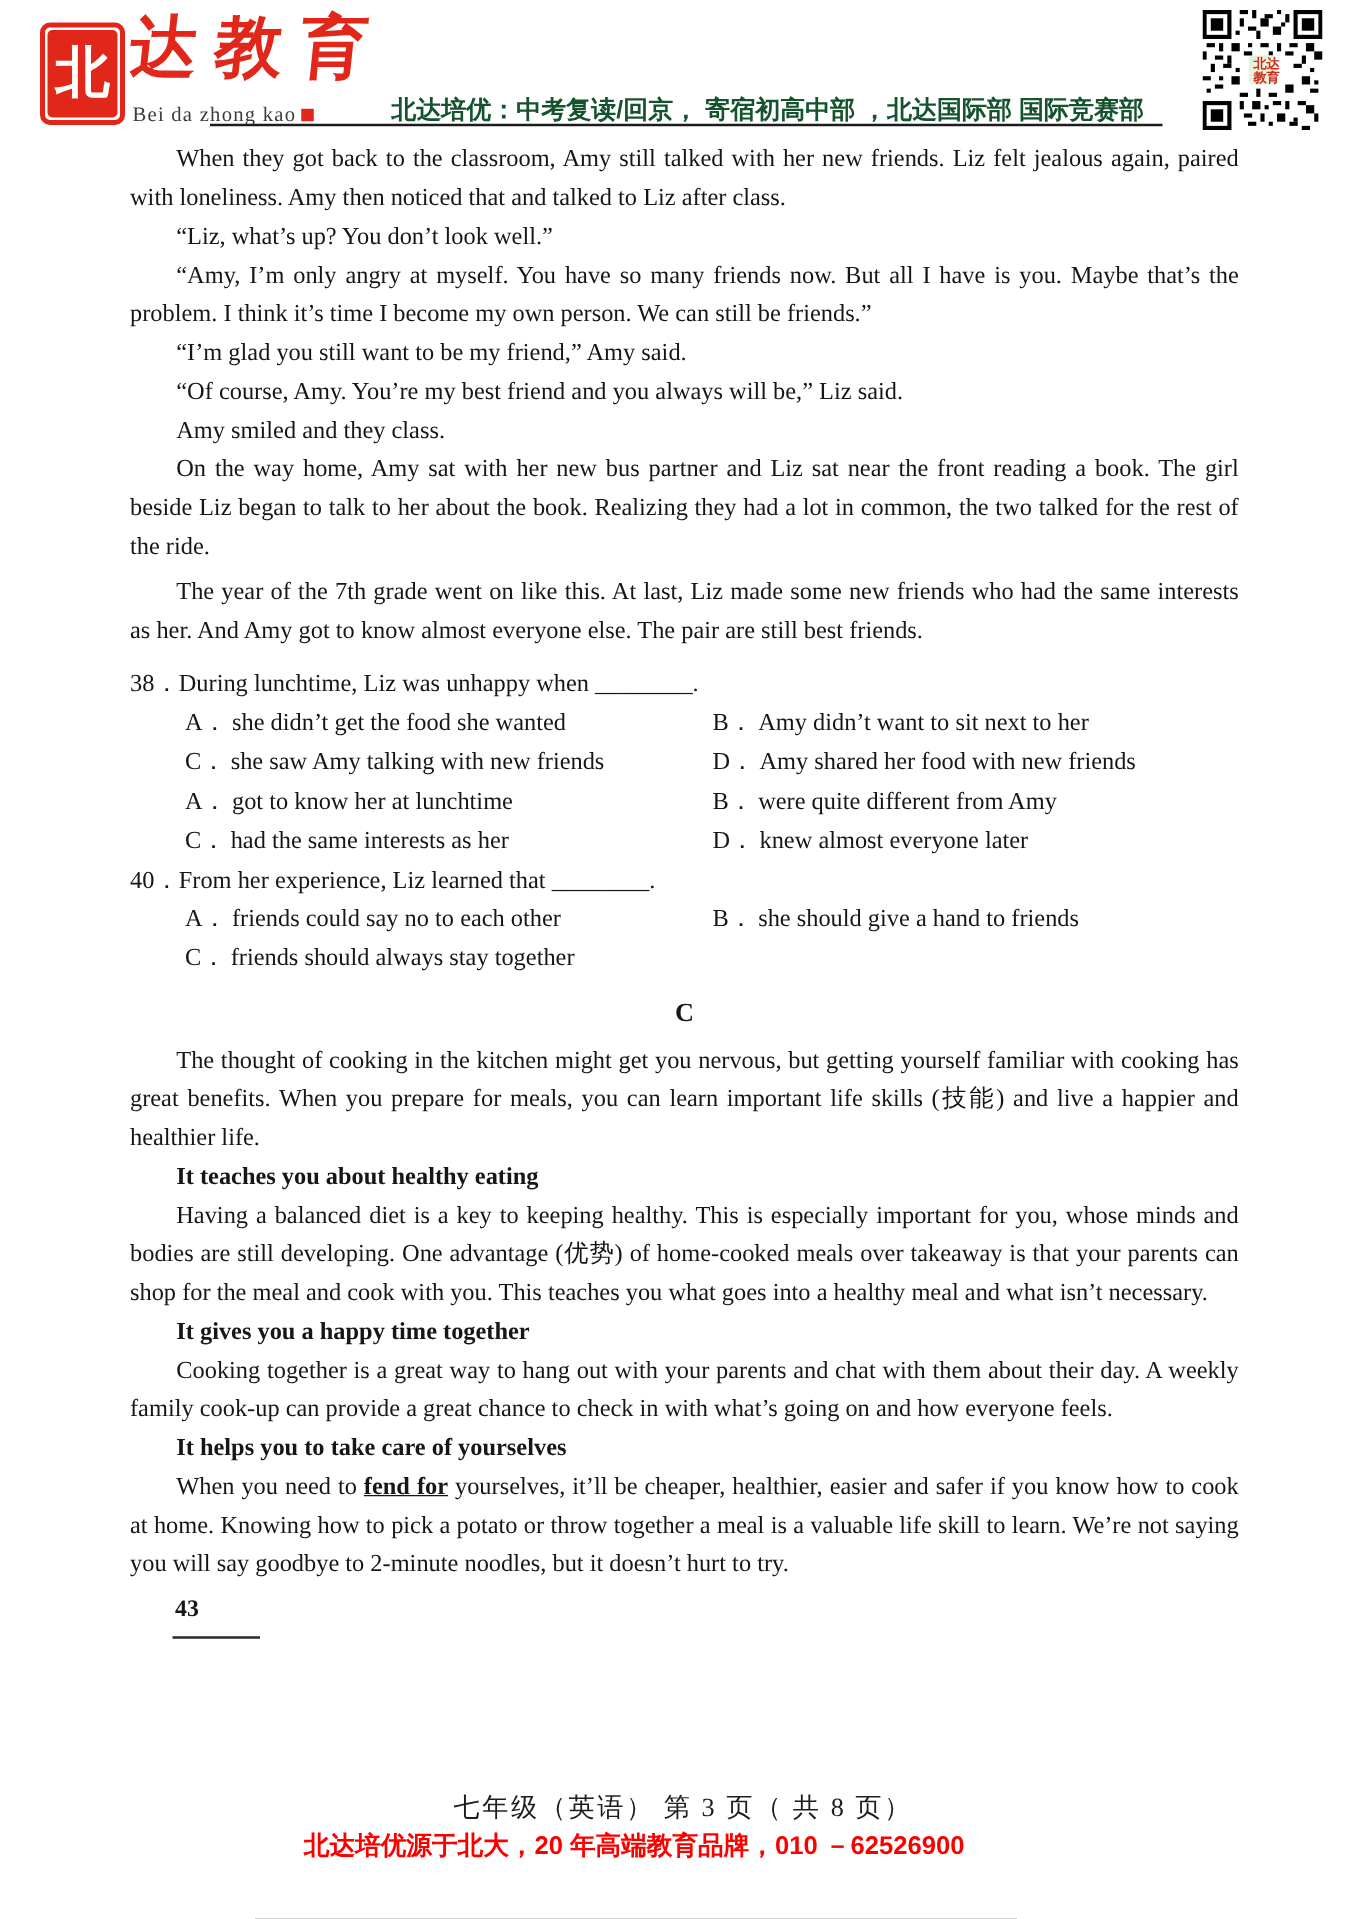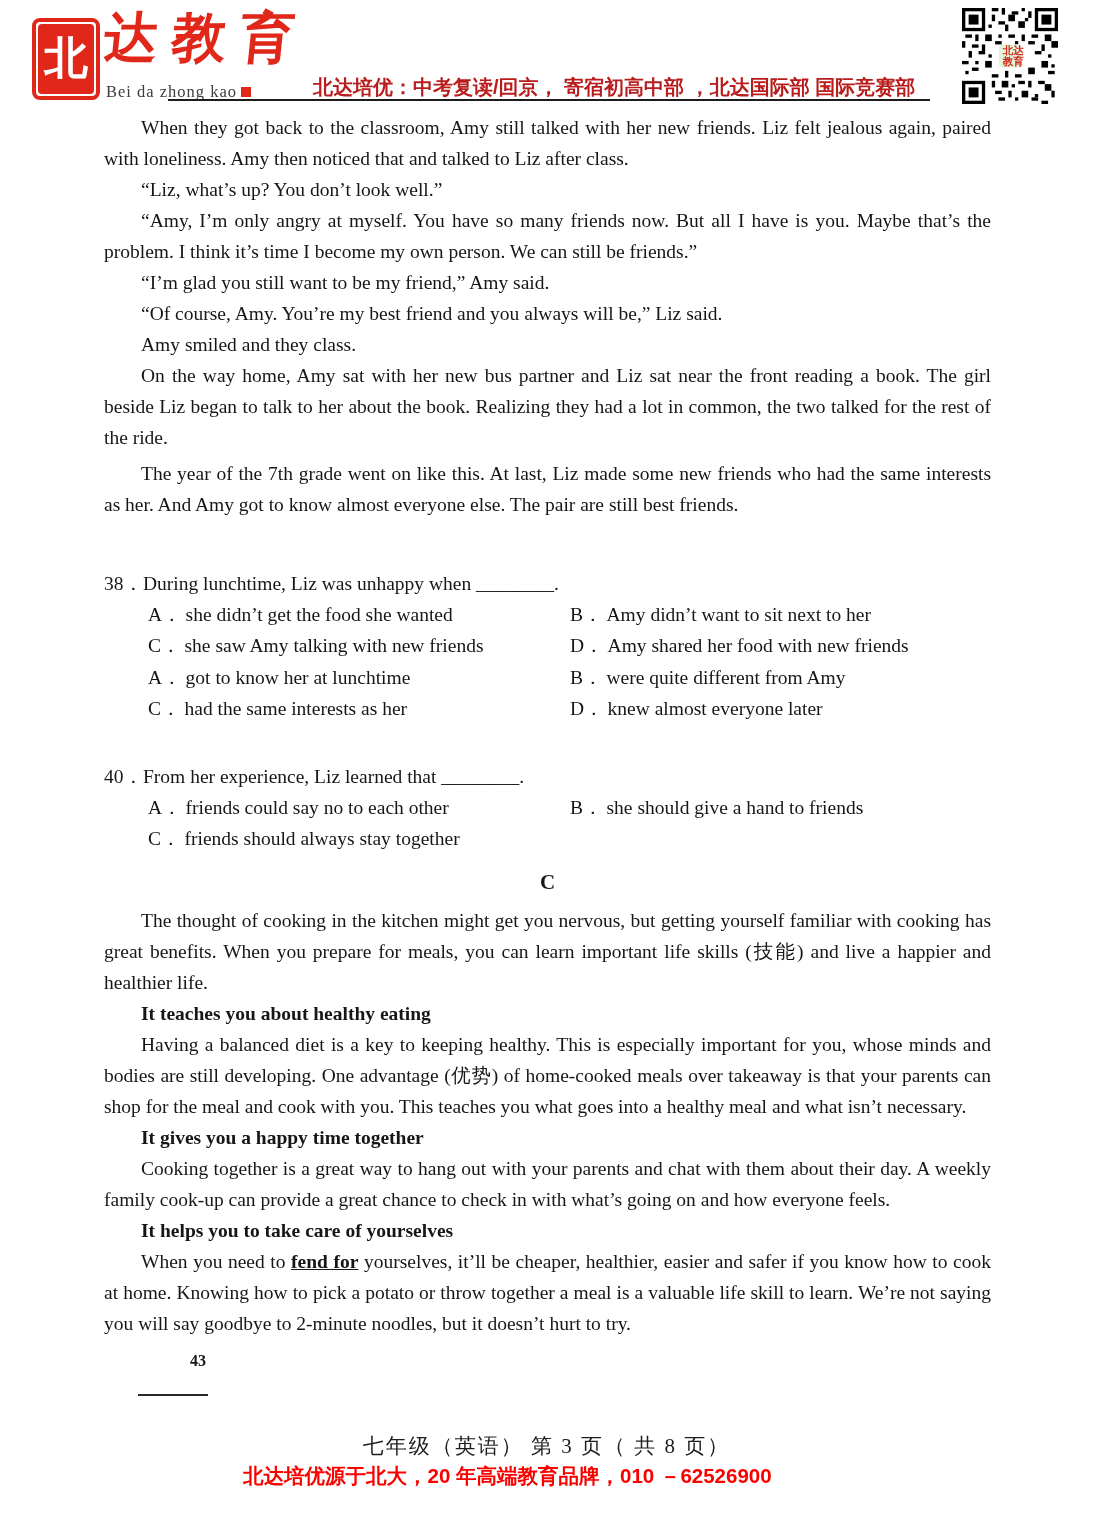--- a/index.html
+++ b/index.html
@@ -35,51 +35,51 @@
   }
   .logo-en{
     position:absolute;left:106px;top:82px;
     color:#3c3c3c;font-size:16.5px;letter-spacing:1px;
     display:flex;align-items:center;gap:4px;
   }
   .logo-en .sq{display:inline-block;width:10px;height:10px;background:#e0271a;}
   .slogan{
     position:absolute;left:313px;top:74px;
     font-family:"Liberation Sans", sans-serif;
-    font-weight:bold;font-size:20px;color:#b91c1c;white-space:nowrap;
+    font-weight:bold;font-size:20px;color:#14532d;white-space:nowrap;
   }
   .header-rule{
     position:absolute;left:168px;top:99px;width:762px;height:2px;background:#1c1c1c;
   }
   .qr{position:absolute;left:962px;top:8px;width:96px;height:96px;}
   
   .content{position:absolute;left:104px;top:112px;width:887px;}
   .content p{margin:0;line-height:31px;text-align:justify;}
   .para{text-indent:37px;}
   .p-gap{margin-top:5px !important;}
   .questions{margin-top:12px;}
   .q-stem{line-height:31.4px;}
-  .q-num{display:inline-block;margin-top:36px;}
+  .q-num{display:inline-block;}
   .opts-row{display:flex;padding-left:44px;line-height:31.4px;}
   .opt-left{width:422px;flex:0 0 auto;}
   .opt-right{flex:1;}
   .opt-label{margin-right:4px;}
   .c-title{
     text-align:center !important;text-indent:0 !important;
     font-weight:bold;font-size:21px;margin:13px 0 7px 0 !important;
   }
   .sec-head{font-weight:bold;text-indent:37px;}
   .bold-underline{font-weight:bold;text-decoration:underline;}
   .blank43{
     margin:5px 0 0 34px !important;text-align:left !important;
   }
   .blank43 span{
-    display:inline-block;min-width:66px;text-align:right;
-    font-weight:bold;font-size:16px;
-    border-bottom:2px solid #2a2a2a;padding:0 2px 18px 2px;
+    display:inline-block;min-width:66px;text-align:left;
+    font-weight:bold;font-size:19px;
+    border-bottom:2px solid #2a2a2a;padding:0 2px 6px 2px;
   }
   
   .footer-red{
     position:absolute;left:243px;top:1462px;
     font-family:"Liberation Sans", sans-serif;
     font-weight:bold;font-size:20.5px;color:#fc0000;white-space:nowrap;
   }
   .footer-page{
     position:absolute;left:0;top:1432px;width:100%;
     text-align:center;font-size:21px;color:#1d1d1d;

